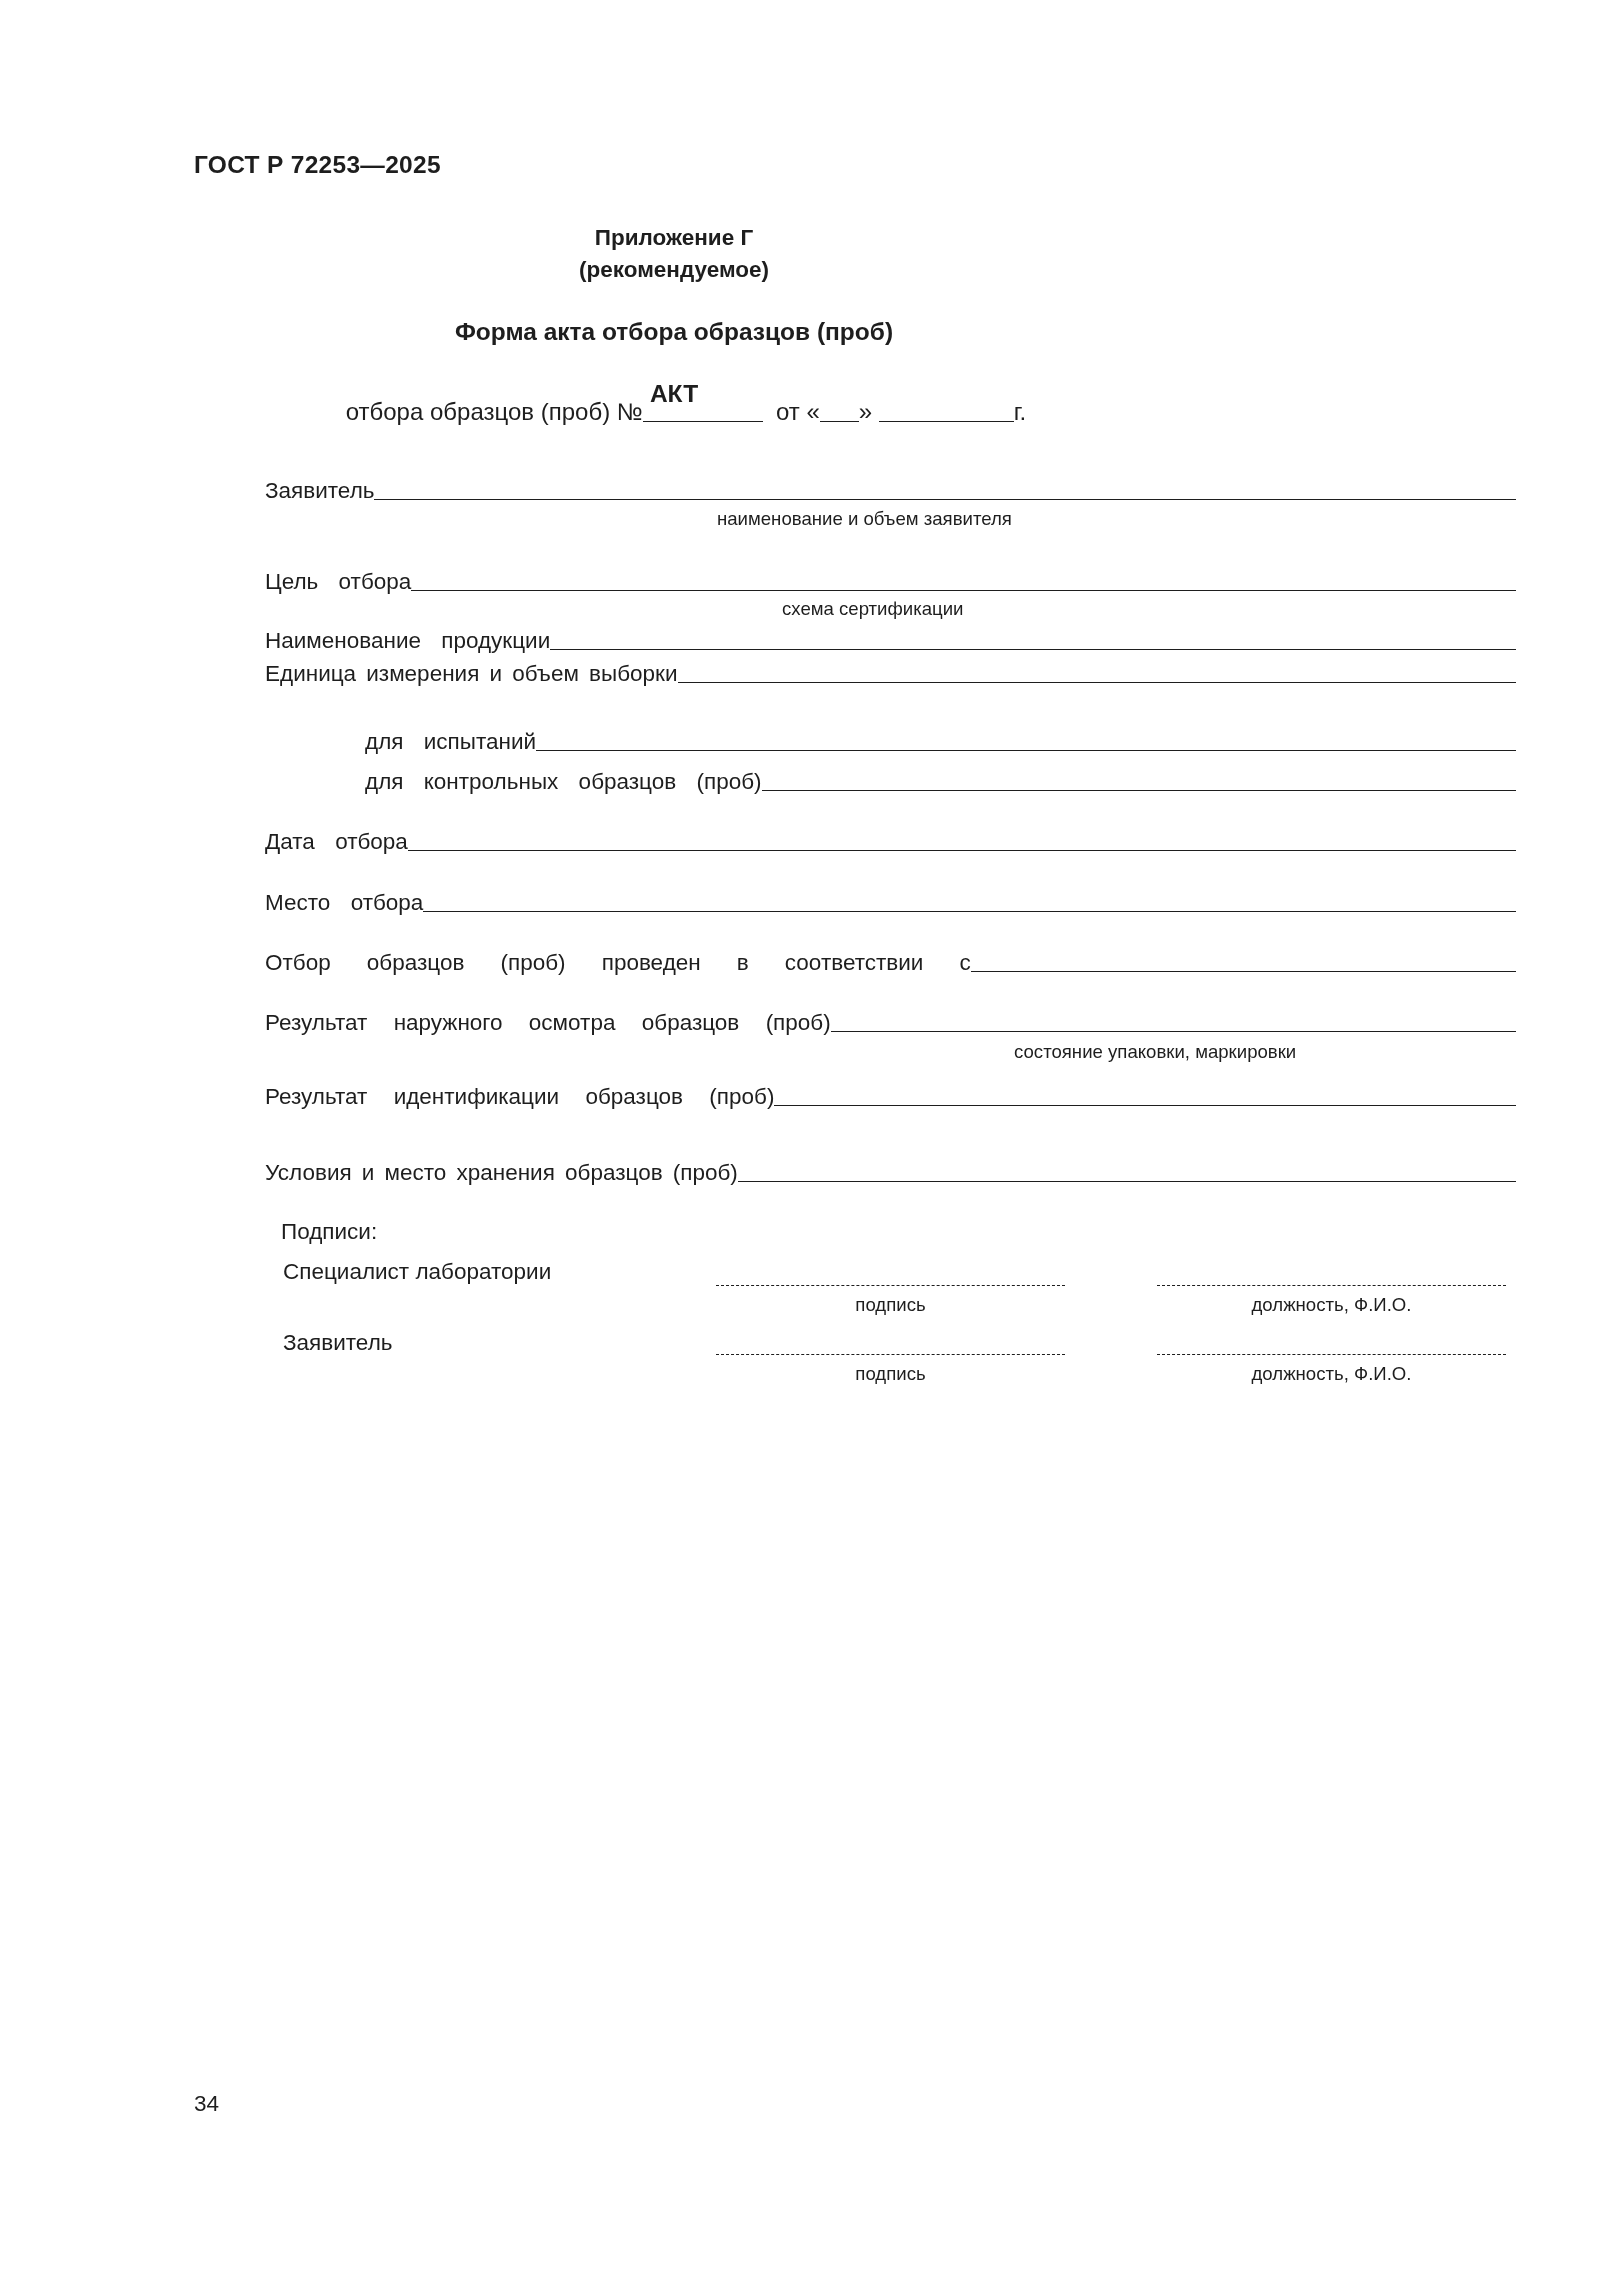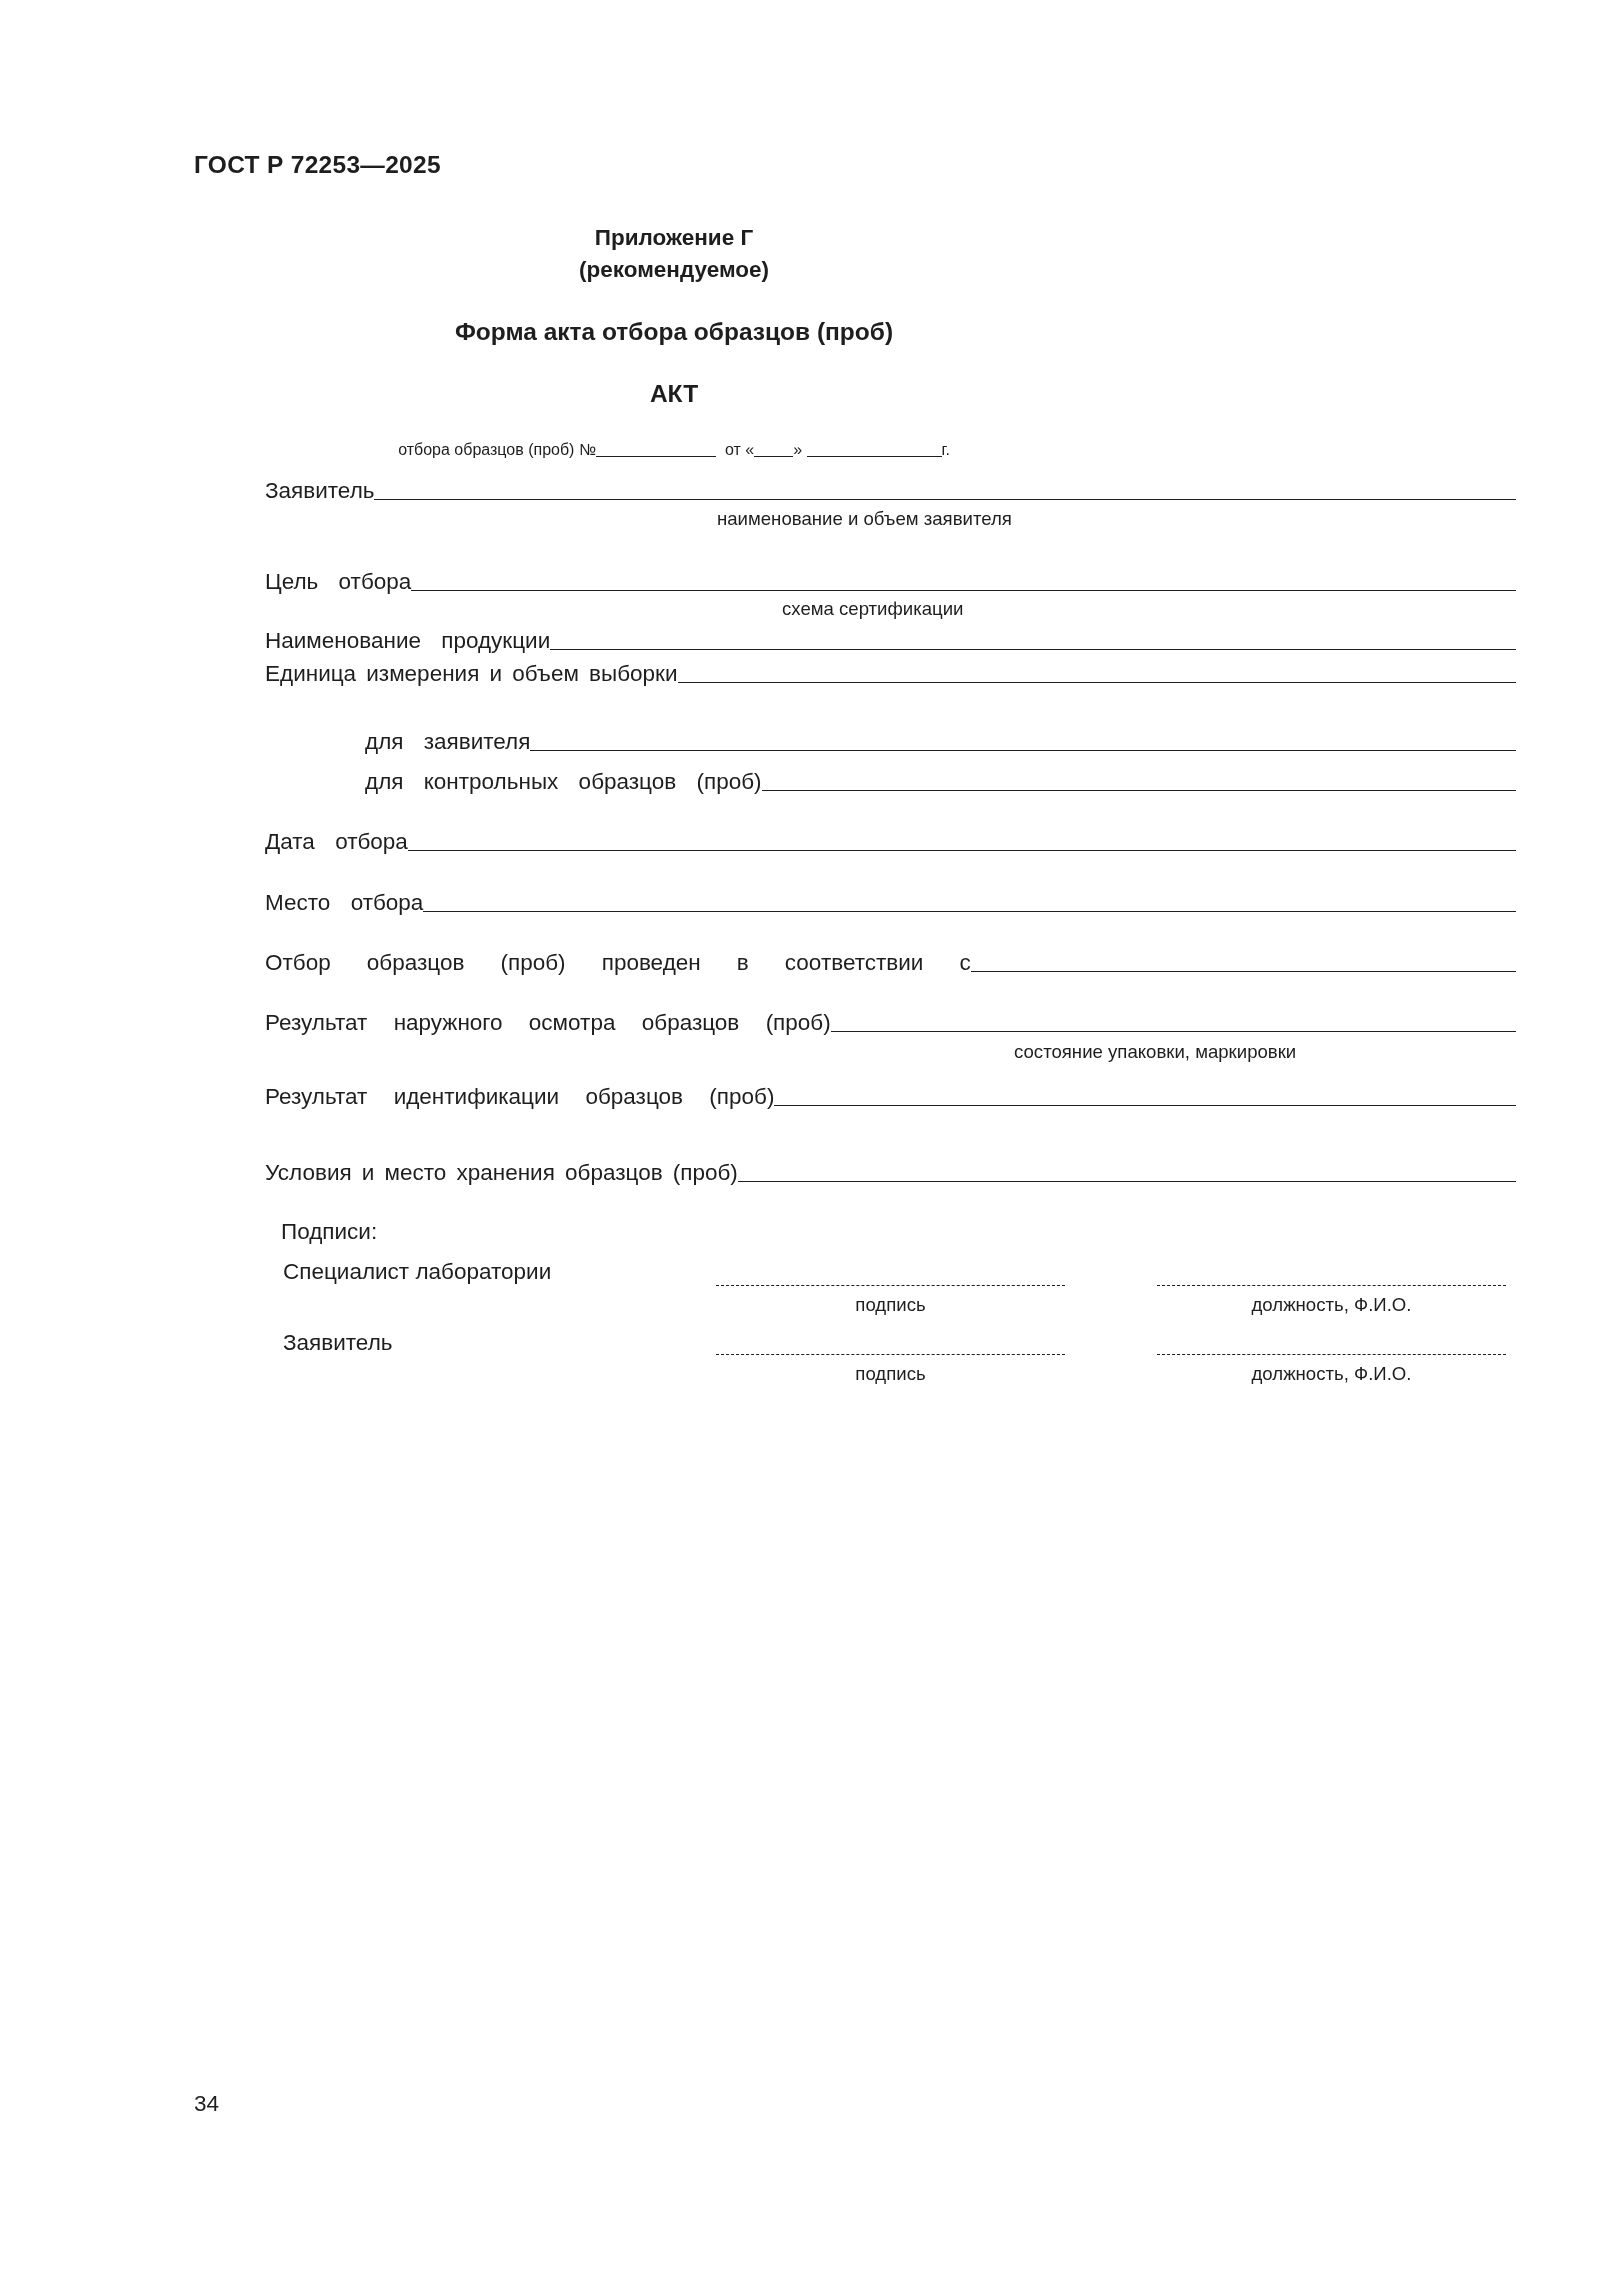--- a/index.html
+++ b/index.html
@@ -3,21 +3,21 @@
 <meta charset="utf-8">
 <style>
   html, body { margin: 0; padding: 0; background: #ffffff; }
   body { width: 1621px; height: 2293px; position: relative; font-family: "Liberation Sans", sans-serif; color: #1e1e1e; }
   .header-code { position: absolute; left: 194px; top: 151px; font-size: 24.5px; font-weight: bold; letter-spacing: 0.3px; }
   .center-block { position: absolute; left: 0; width: 1348px; text-align: center; }
   .appx-title { top: 223px; font-size: 22.5px; font-weight: bold; line-height: 30px; }
   .appx-sub { top: 255px; font-size: 22.5px; font-weight: bold; line-height: 30px; }
   .form-title { top: 318px; font-size: 24.5px; font-weight: bold; }
   .akt-title { top: 380px; font-size: 24.5px; font-weight: bold; }
-  .akt-line { top: 436px; font-size: 16px; }
+  .akt-line { top: 398px; font-size: 24px; padding-left: 12px; }
   .blank { display: inline-block; border-bottom: 1.6px solid #1e1e1e; height: 19.6px; vertical-align: baseline; margin-bottom: -2px; }
 
   .row { position: absolute; left: 265px; right: 105px; display: flex; align-items: flex-end; font-size: 22.5px; height: 29px; }
   .row.indent { left: 365px; }
   .row .lbl { white-space: pre; word-spacing: 3.9px; }
   .row .line { flex: 1; border-bottom: 1.6px solid #1e1e1e; margin-bottom: 3.9px; height: 1px; }
   .hint { position: absolute; font-size: 18.6px; color: #1e1e1e; }
 
   .sig-label { position: absolute; font-size: 22.5px; margin-left: 16px; }
   .sig-line { position: absolute; width: 349px; border-bottom: 1.6px dashed #1e1e1e; height: 1px; }
@@ -56,21 +56,21 @@
   <span class="lbl">Наименование  продукции</span>
     <span class="line"></span>
 </div>
 
 <div class="row" style="top:658px">
   <span class="lbl">Единица измерения и объем выборки</span>
     <span class="line"></span>
 </div>
 
 <div class="row indent" style="top:726px">
-  <span class="lbl">для  заявителя</span>
+  <span class="lbl">для  испытаний</span>
     <span class="line"></span>
 </div>
 
 <div class="row indent" style="top:766px">
   <span class="lbl">для  контрольных  образцов  (проб)</span>
     <span class="line"></span>
 </div>
 
 <div class="row" style="top:826px">
   <span class="lbl">Дата  отбора</span>

